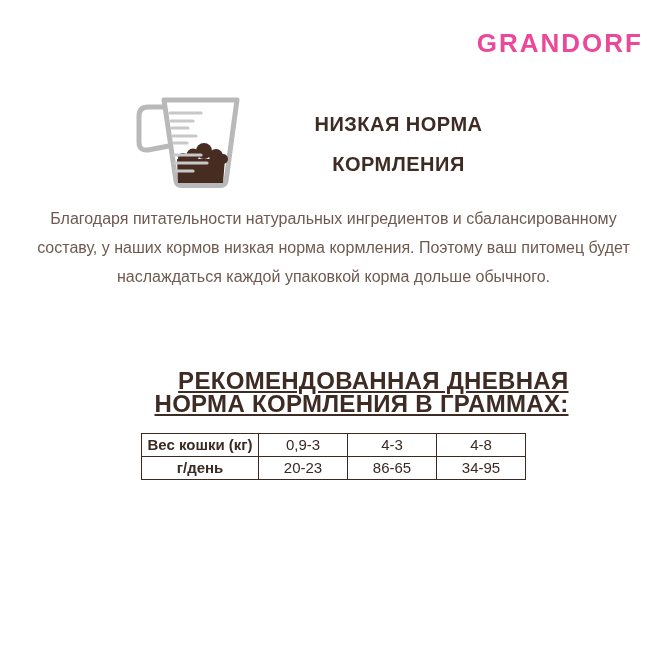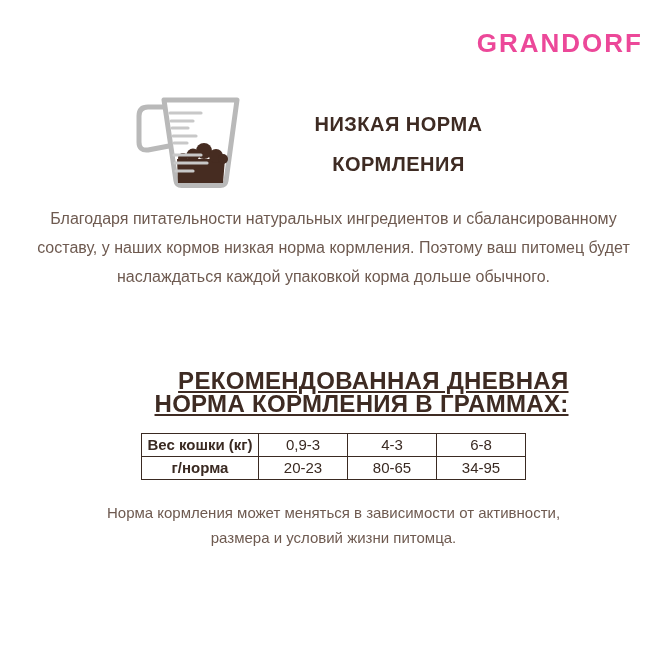--- a/index.html
+++ b/index.html
@@ -116,26 +116,25 @@
   <p class="desc">Благодаря питательности натуральных ингредиентов и сбалансированному составу, у наших кормов низкая норма кормления. Поэтому ваш питомец будет наслаждаться каждой упаковкой корма дольше обычного.</p>
 
   <h2 class="table-heading">РЕКОМЕНДОВАННАЯ ДНЕВНАЯ НОРМА КОРМЛЕНИЯ В ГРАММАХ:</h2>
 
   <table class="feeding">
     <tbody>
       <tr>
         <td class="rowlabel">Вес кошки (кг)</td>
         <td>0,9-3</td>
         <td>4-3</td>
-        <td>6-8</td>
+        <td>4-8</td>
       </tr>
       <tr>
-        <td class="rowlabel">г/норма</td>
+        <td class="rowlabel">г/день</td>
         <td>20-23</td>
-        <td>80-65</td>
+        <td>86-65</td>
         <td>34-95</td>
       </tr>
     </tbody>
   </table>
 
-  <p class="note">Норма кормления может меняться в зависимости от активности, размера и условий жизни питомца.</p>
 
 </div>
 
 </body></html>

